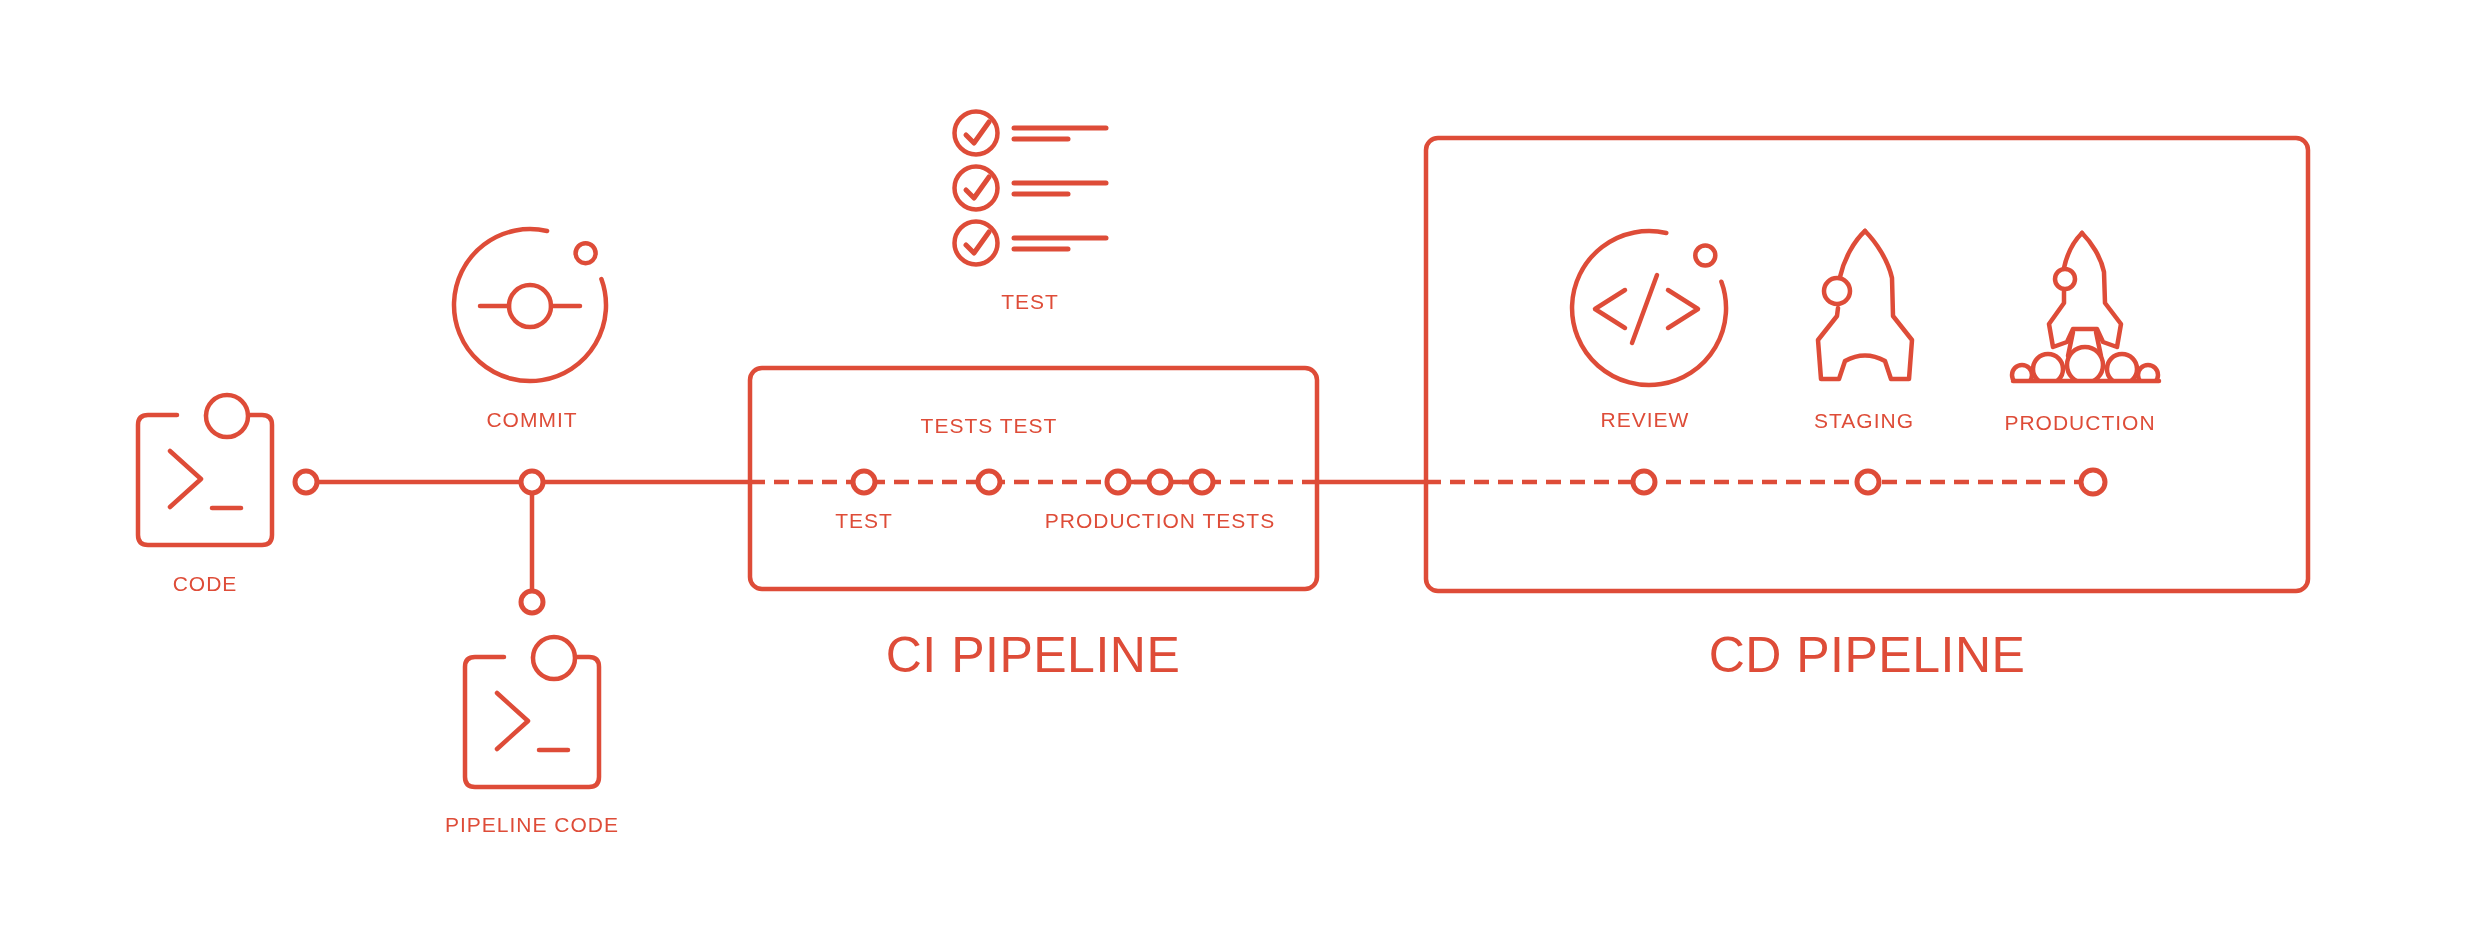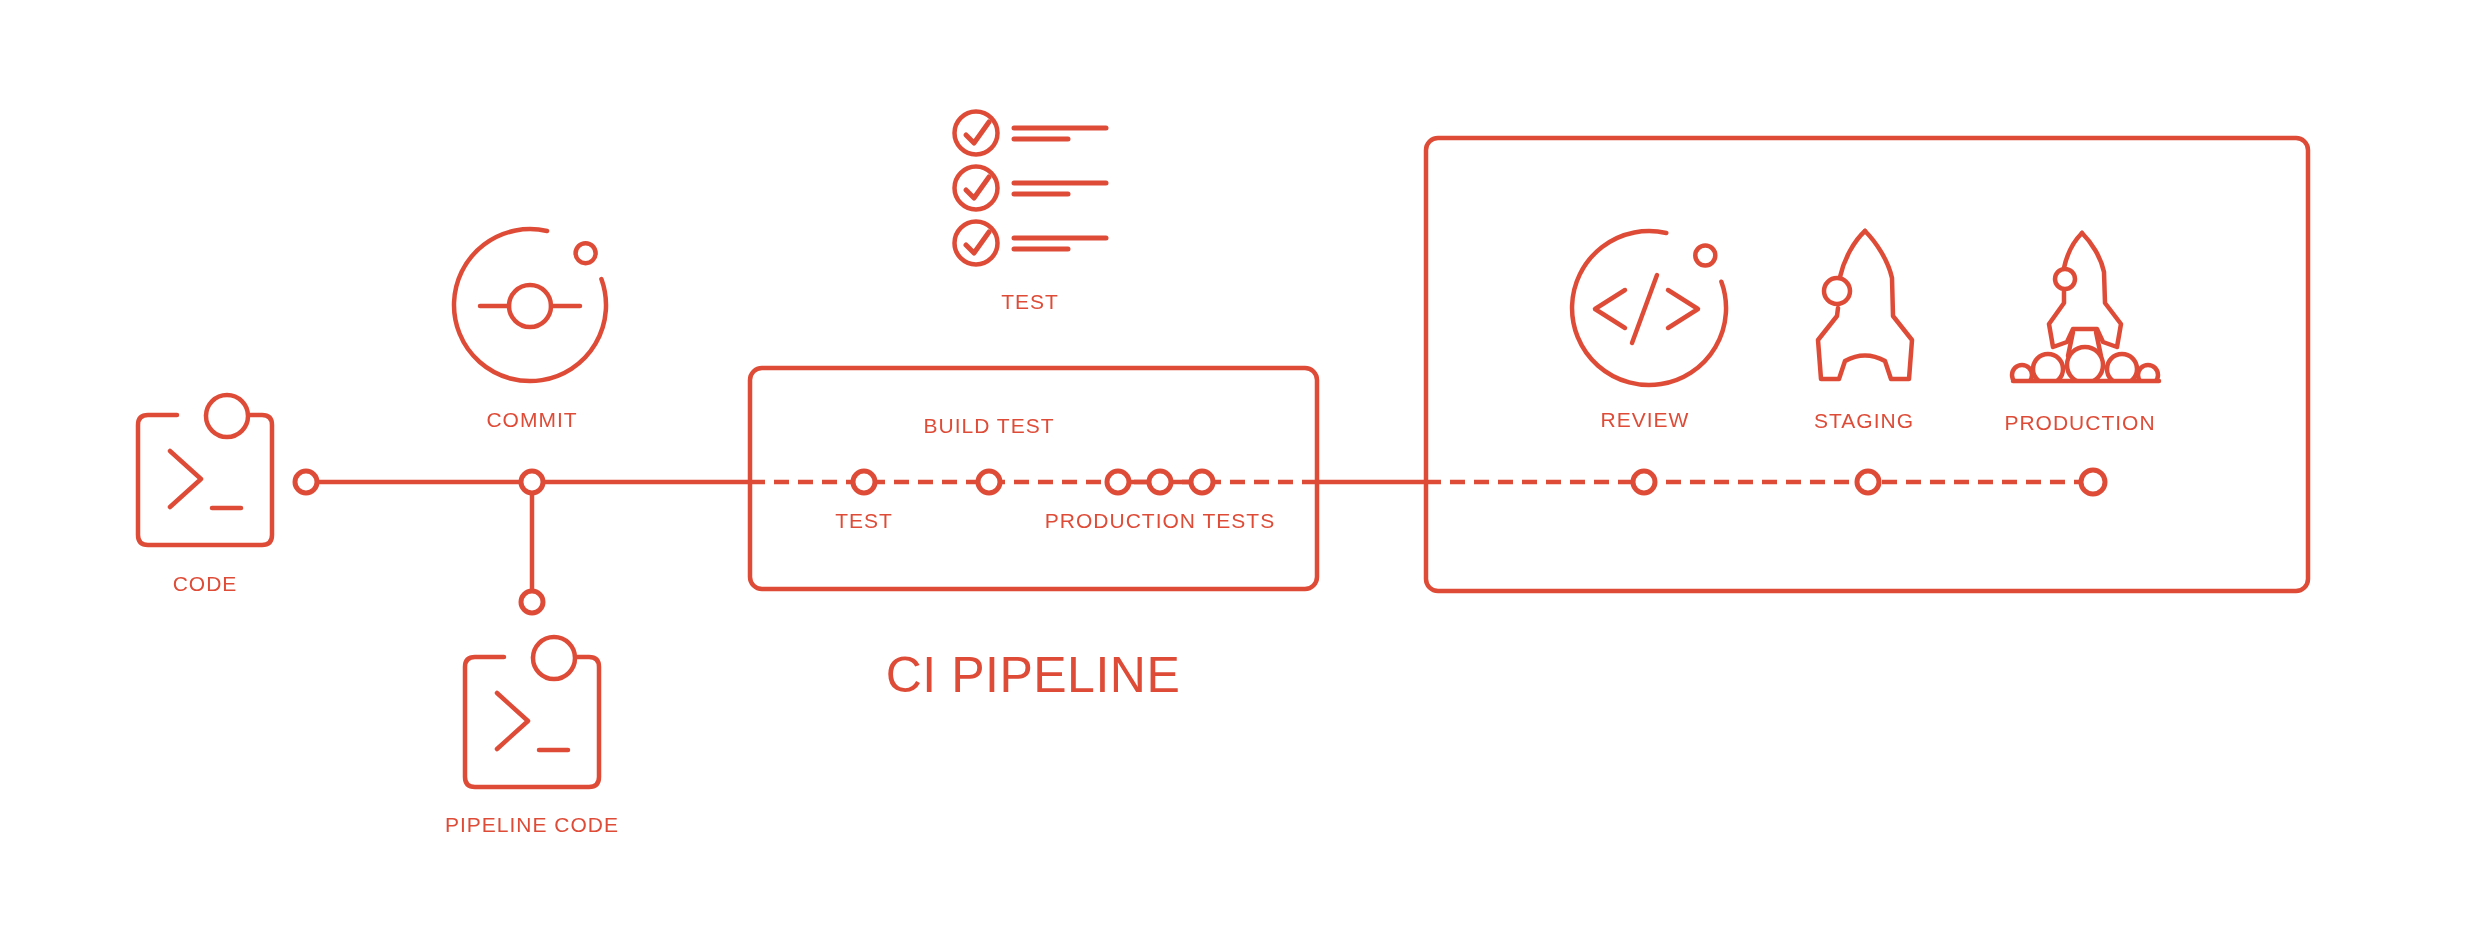--- a/index.html
+++ b/index.html
@@ -11,21 +11,21 @@
   .ln  { fill:none; stroke:var(--accent); stroke-width:4.5; stroke-linecap:butt; }
   .dsh { fill:none; stroke:var(--accent); stroke-width:4.5; stroke-dasharray:15 9; }
   .bx  { fill:none; stroke:var(--accent); stroke-width:4.5; }
   .nd  { fill:var(--bg); stroke:var(--accent); stroke-width:5; }
   .wf  { fill:var(--bg); stroke:var(--accent); stroke-width:4.5; }
   .msk { fill:var(--bg); stroke:none; }
   .thk { fill:none; stroke:var(--accent); stroke-width:5; stroke-linecap:round; stroke-linejoin:round; }
   .lbl { position:absolute; transform:translateX(-50%); color:var(--accent); font-size:21px;
          letter-spacing:1px; line-height:1; white-space:nowrap; }
   .title { position:absolute; transform:translateX(-50%); color:var(--accent); font-size:50px;
-         letter-spacing:0.5px; line-height:1; white-space:nowrap;margin-top:20px; }
+         letter-spacing:0.5px; line-height:1; white-space:nowrap; }
 </style>
 </head>
 <body>
 
 <div id="stage">
 
   <svg id="art" width="2468" height="952" viewBox="0 0 2468 952" xmlns="http://www.w3.org/2000/svg">
 
     <rect class="bx" x="750" y="368" width="567" height="221" rx="12"></rect>
     <rect class="bx" x="1426" y="138" width="882" height="453" rx="12"></rect>
@@ -122,20 +122,21 @@
       <circle class="nd" cx="1644" cy="482" r="11"></circle>
       <circle class="nd" cx="1868" cy="482" r="11"></circle>
       <circle class="nd" cx="2093" cy="482" r="12"></circle>
     </g>
   </svg>
 
   <div class="lbl" style="left:205px;  top:573px;text-align:center;">CODE</div>
   <div class="lbl" style="left:532px;  top:409px;">COMMIT</div>
   <div class="lbl" style="left:532px;  top:814px;">PIPELINE CODE</div>
   <div class="lbl" style="left:1030px; top:291px;">TEST</div>
-  <div class="lbl" style="left:989px;  top:415px;">BUILD TEST</div>
+  <div class="lbl" style="left:989px;  top:415px;">TESTS TEST</div>
   <div class="lbl" style="left:864px;  top:510px;">TEST</div>
   <div class="lbl" style="left:1160px; top:510px;">PRODUCTION TESTS</div>
   <div class="lbl" style="left:1645px; top:409px;">REVIEW</div>
   <div class="lbl" style="left:1864px; top:410px;">STAGING</div>
   <div class="lbl" style="left:2080px; top:412px;">PRODUCTION</div>
   <div class="title" style="left:1033px; top:630px;">CI PIPELINE</div>
+  <div class="title" style="left:1867px; top:630px;">CD PIPELINE</div>
 </div>
 
 </body></html>

